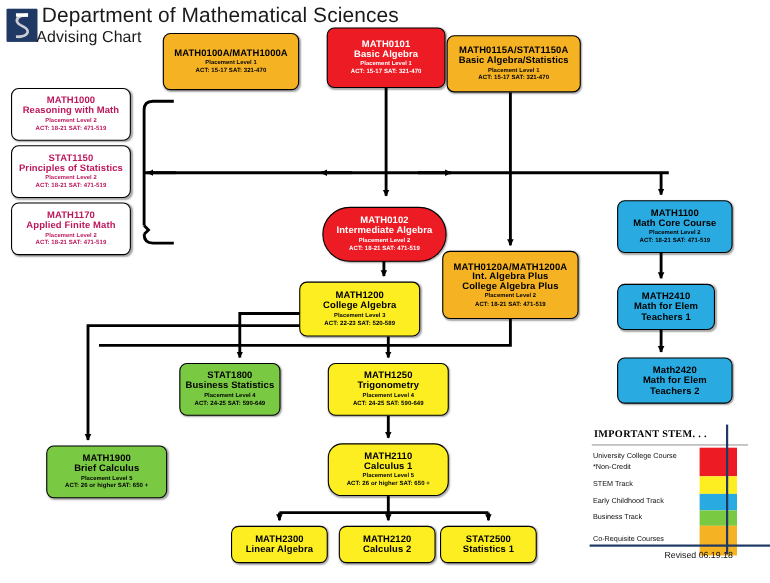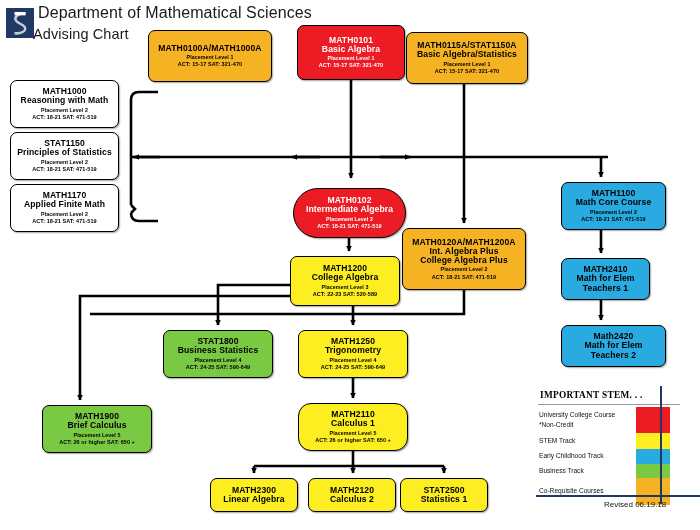--- a/index.html
+++ b/index.html
@@ -8,21 +8,21 @@
     font-family:"Liberation Sans","DejaVu Sans",sans-serif;
     color:#000;
   }
   #root{position:absolute;left:0;top:0;width:700px;height:530px;}
 
   
   .hdr{position:absolute;left:0;top:0;width:700px;height:52px;}
   .logo{position:absolute;left:6px;top:8px;width:28px;height:30px;
         background:#1f3864;border-radius:1px;}
   .logo .s{position:absolute;left:0;top:0;width:28px;height:30px;}
-  .hdr-l1{position:absolute;left:38px;top:4px;font-size:16px;font-weight:400;
+  .hdr-l1{position:absolute;left:38px;top:4px;font-size:19px;font-weight:400;
           letter-spacing:.1px;color:#1a1a1a;}
   .hdr-l2{position:absolute;left:33px;top:26px;font-size:14.5px;font-weight:400;
           letter-spacing:.1px;color:#1a1a1a;}
 
   
   #wires{position:absolute;left:0;top:0;width:700px;height:530px;}
 
   
   .node{
     position:absolute;box-sizing:border-box;
@@ -35,21 +35,21 @@
   .node .code{font-size:8.6px;font-weight:bold;letter-spacing:.1px;}
   .node .name{font-size:8.6px;font-weight:bold;letter-spacing:.1px;}
   .node .lvl{font-size:5.3px;font-weight:bold;margin-top:2px;letter-spacing:.05px;}
   .node .act{font-size:5.5px;font-weight:bold;margin-top:1.5px;letter-spacing:.05px;}
 
   .c-orange{background:#F5B324;color:#000;}
   .c-red   {background:#ED1C24;color:#fff;}
   .c-yellow{background:#FCEE21;color:#000;}
   .c-blue  {background:#29ABE2;color:#000;margin-left:12px;}
   .c-green {background:#7AC943;color:#000;}
-  .c-white {background:#ffffff;color:#000000;}
+  .c-white {background:#ffffff;color:#be185d;}
 
   .c-red .lvl,.c-red .act{color:#fff;}
 
   
   .legend{position:absolute;left:536px;top:390px;width:148px;height:98px;}
   .legend-title{position:absolute;left:4px;top:0px;font-size:9.3px;font-weight:bold;
                 font-family:"Liberation Serif","DejaVu Serif",serif;letter-spacing:.3px;color:#000;}
   .legend-rule{position:absolute;left:2px;top:14px;width:142px;height:1px;background:#9a9a9a;}
   .legend-rows{position:absolute;left:3px;top:17px;width:96px;}
   .lrow{font-size:6.6px;color:#111;line-height:1.0;}
@@ -177,37 +177,37 @@
         <div class="lvl">Placement Level 2</div>
         <div class="act">ACT:  18-21 SAT:  471-519</div>
       </div>
       <div class="node c-orange" style="left: 402px; top: 228px; width: 124px; height: 62px;">
         <div class="code">MATH0120A/MATH1200A</div>
         <div class="name">Int. Algebra Plus</div>
         <div class="name">College Algebra Plus</div>
         <div class="lvl">Placement Level 2</div>
         <div class="act">ACT:  18-21 SAT:  471-519</div>
       </div>
-      <div class="node c-yellow" style="left: 290px; top: 256px; width: 110px; height: 50px;">
+      <div class="node c-yellow" style="left: 272px; top: 256px; width: 110px; height: 50px;">
         <div class="code">MATH1200</div>
         <div class="name">College Algebra</div>
         <div class="lvl">Placement Level 3</div>
         <div class="act">ACT:  22-23 SAT:  520-589</div>
       </div>
       <div class="node c-blue" style="left: 549px; top: 258px; width: 89px; height: 42px;">
         <div class="code">MATH2410</div>
         <div class="name">Math for Elem</div>
         <div class="name">Teachers 1</div>
       </div>
       <div class="node c-blue" style="left: 549px; top: 325px; width: 105px; height: 42px;">
         <div class="code">Math2420</div>
         <div class="name">Math for Elem</div>
         <div class="name">Teachers 2</div>
       </div>
-      <div class="node c-green" style="left: 163px; top: 330px; width: 110px; height: 48px;">
+      <div class="node c-green" style="left: 163px; top: 330px; width: 92px; height: 48px;">
         <div class="code">STAT1800</div>
         <div class="name">Business Statistics</div>
         <div class="lvl">Placement Level 4</div>
         <div class="act">ACT:  24-25 SAT:  590-649</div>
       </div>
       <div class="node c-yellow" style="left: 298px; top: 330px; width: 110px; height: 48px;">
         <div class="code">MATH1250</div>
         <div class="name">Trigonometry</div>
         <div class="lvl">Placement Level 4</div>
         <div class="act">ACT:  24-25 SAT:  590-649</div>

